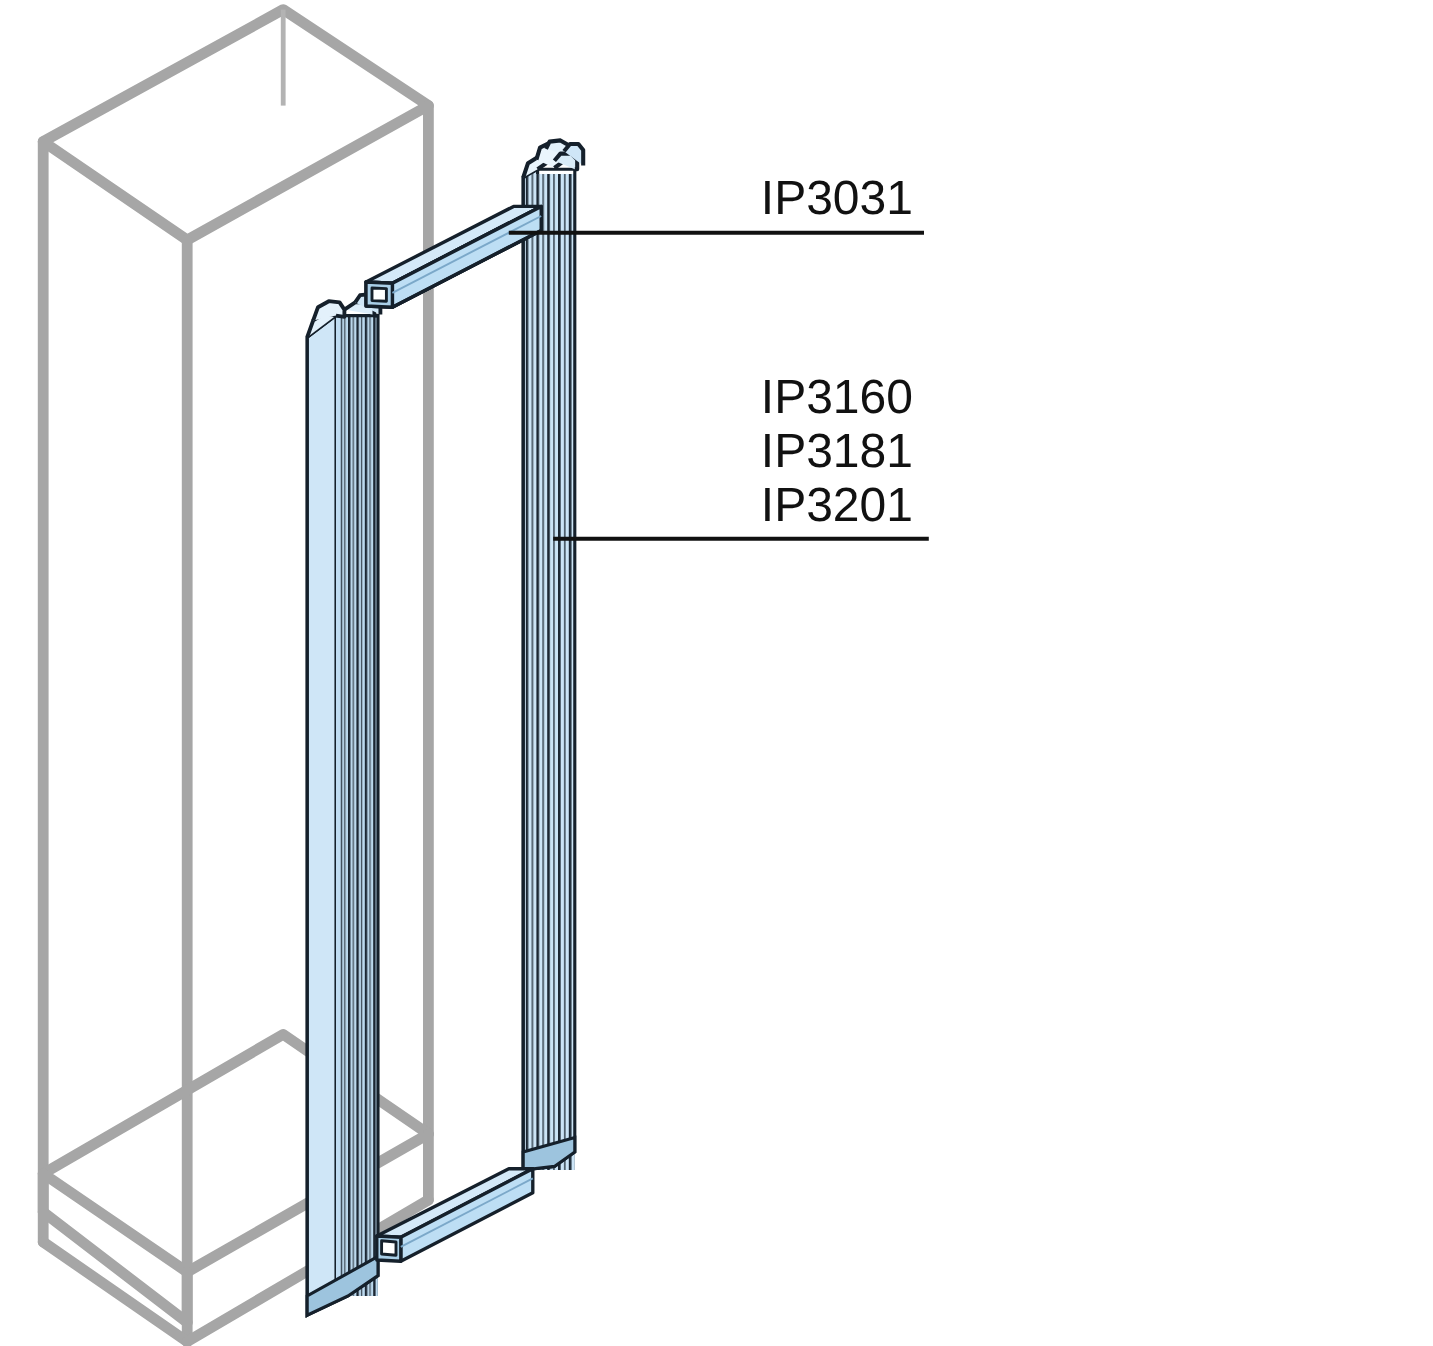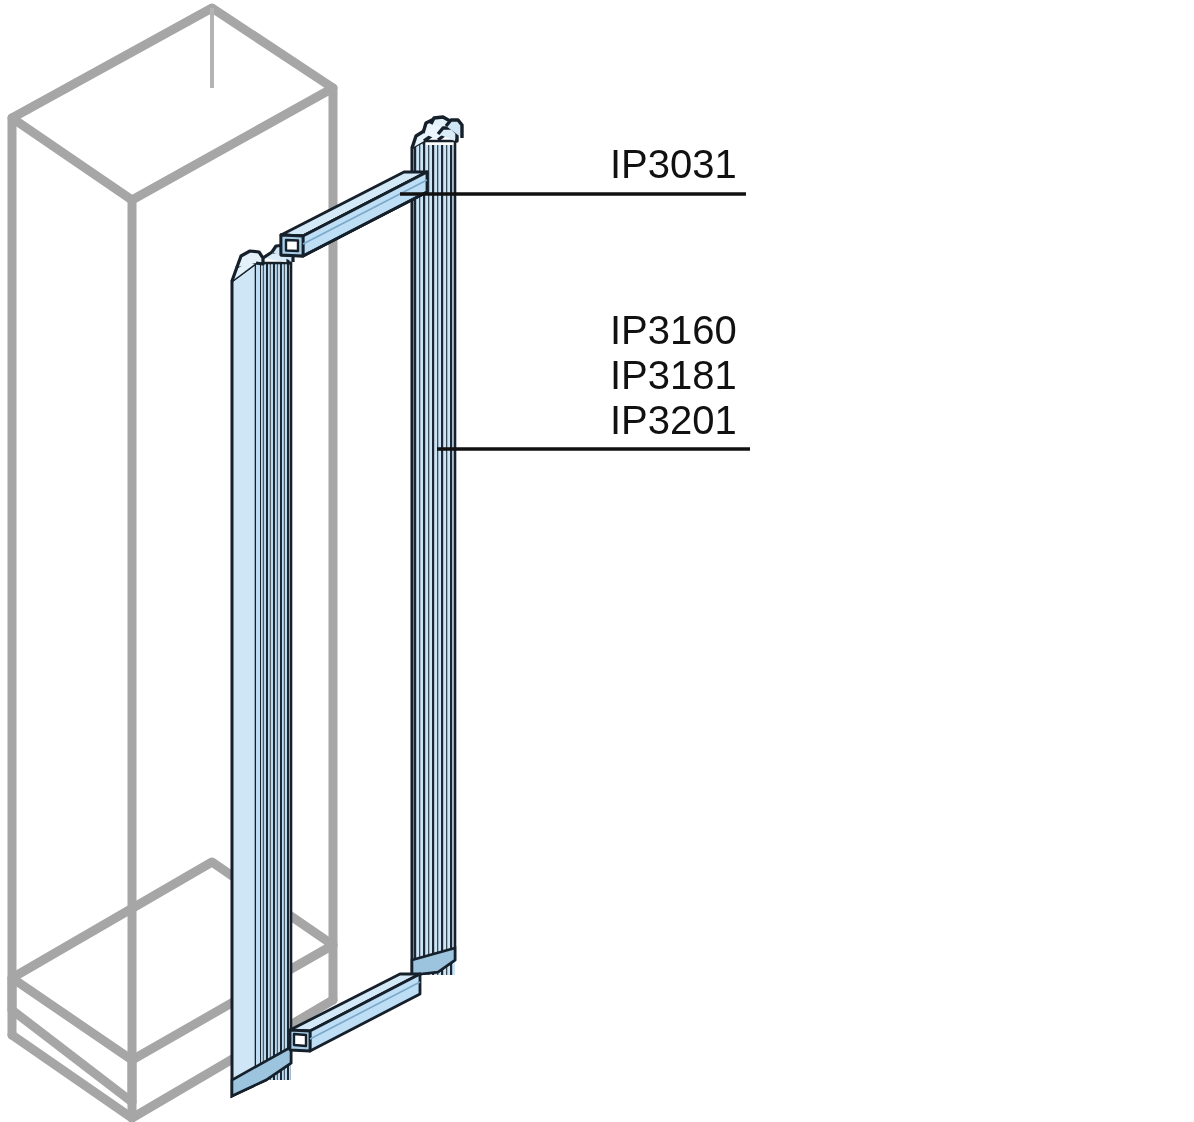--- a/index.html
+++ b/index.html
@@ -14,20 +14,21 @@
     position: relative;
     overflow: hidden;
     font-family: "Liberation Sans", sans-serif;
   }
   #diagram-root {
     position: absolute;
     left: 0;
     top: 0;
     width: 1064px;
     height: 1122px;
+    padding-left: 24px;
   }
   svg.canvas {
     display: block;
     width: 1194px;
     height: 1122px;
   }
   .callout-text {
     font-family: "Liberation Sans", sans-serif;
     font-size: 40px;
     fill: #111111;

